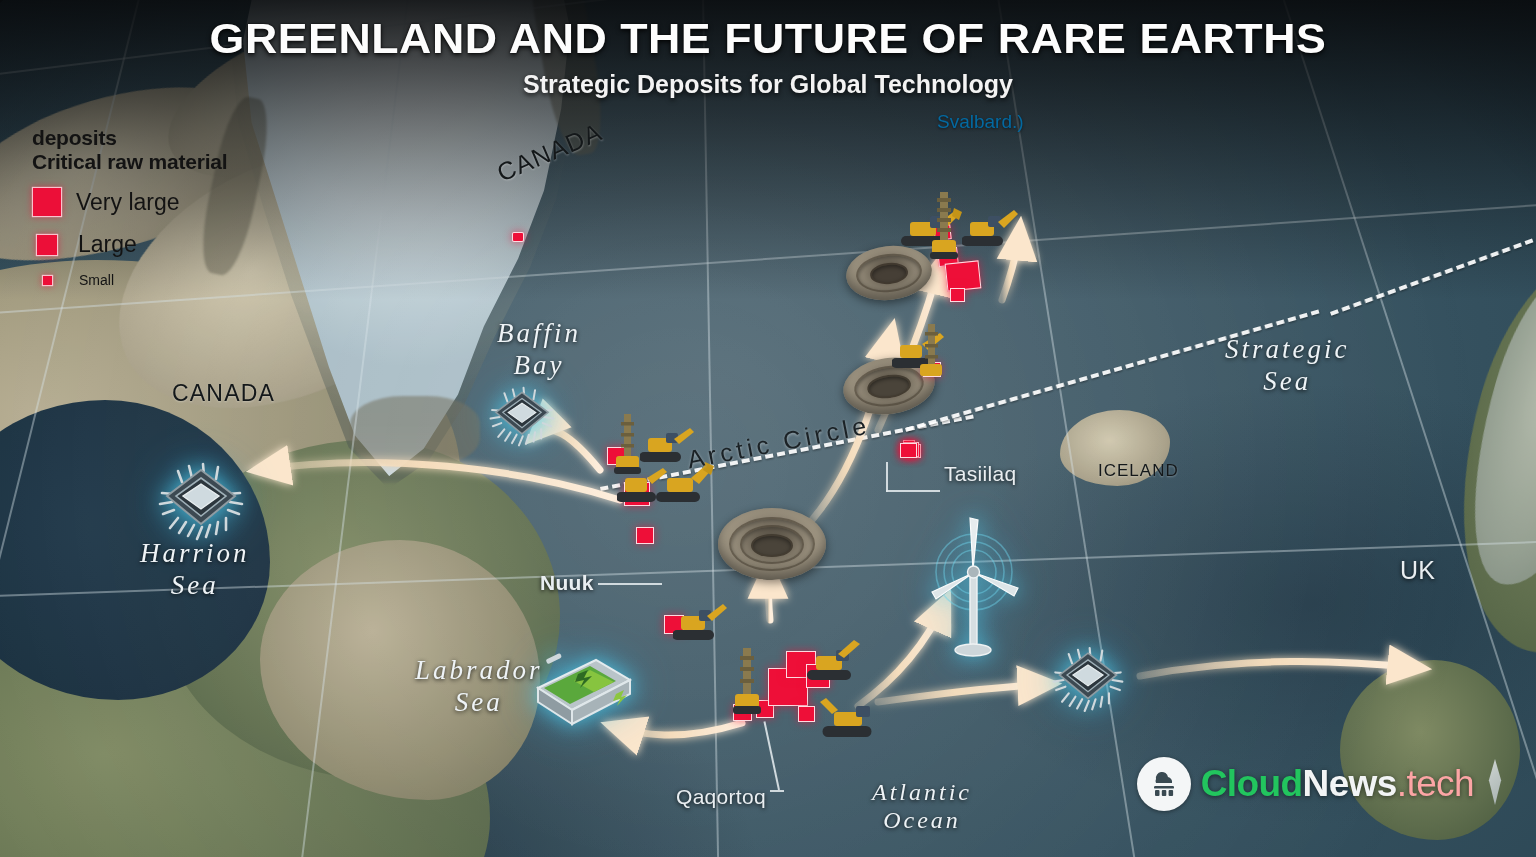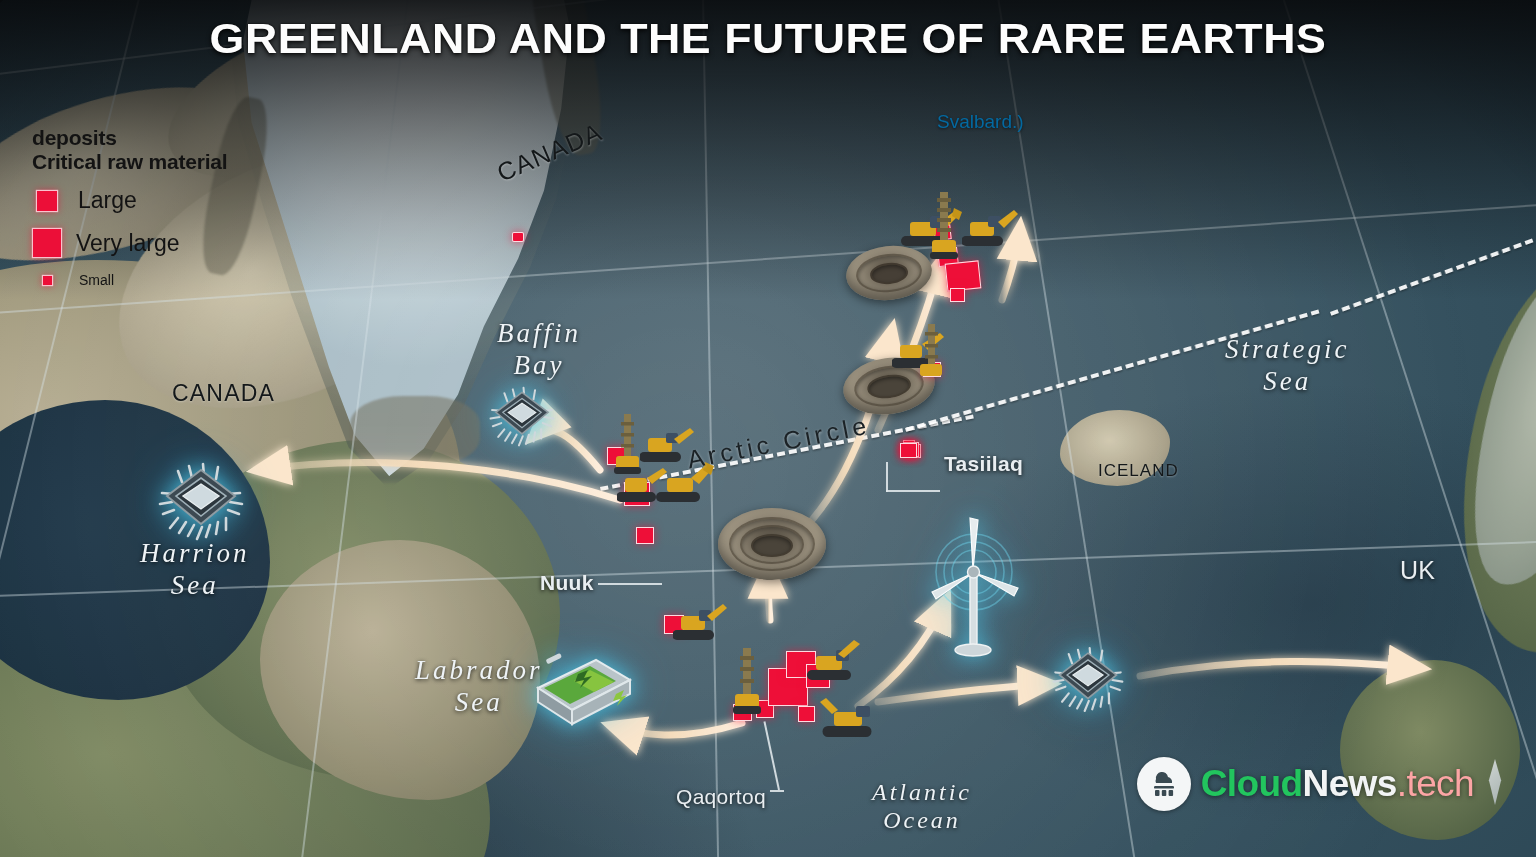--- a/index.html
+++ b/index.html
@@ -514,44 +514,45 @@
 
   <div class="lbl lbl-country-dark" style="left:1098px; top:461px; font-size:17px; letter-spacing:1px;">ICELAND</div>
 
   <div class="lbl lbl-city" style="left:1400px; top:556px; font-size:25px;">UK</div>
 
   <div class="lbl lbl-faint" style="left:937px; top:111px;">Svalbard.)</div>
 
   <div class="lbl lbl-city lbl-city-bold" style="left:540px; top:571px;">Nuuk</div>
   <div class="leader" style="left:598px; top:583px; width:64px;"></div>
 
-  <div class="lbl lbl-city" style="left:944px; top:452px;font-weight:bold;">Tasiilaq</div>
+  <div class="lbl lbl-city" style="left:944px; top:462px;">Tasiilaq</div>
   <div class="leader" style="left:886px; top:490px; width:54px;"></div>
   <div class="leader-v" style="left:886px; top:462px; height:30px;"></div>
 
   <div class="lbl lbl-city" style="left:676px; top:785px;">Qaqortoq</div>
   <div class="leader-v" style="left:778px; top:720px; height:70px; transform:rotate(-12deg); transform-origin:bottom;"></div>
   <div class="leader" style="left:770px; top:790px; width:14px;"></div>
 
   <div class="title-wrap">
     <div class="main-title">GREENLAND AND THE FUTURE OF RARE EARTHS</div>
+    <div class="sub-title">Strategic Deposits for Global Technology</div>
   </div>
 
   <div class="legend">
     <div class="legend-title">
       <div>deposits</div>
       <div>Critical raw material</div>
     </div>
     <div class="legend-row">
+      <span class="sw sw-vl"></span>
+      <span class="legend-label lb-vl">Very large</span>
+    </div>
+    <div class="legend-row">
       <span class="sw sw-l"></span>
       <span class="legend-label lb-l">Large</span>
-    </div>
-    <div class="legend-row">
-      <span class="sw sw-vl"></span>
-      <span class="legend-label lb-vl">Very large</span>
     </div>
     <div class="legend-row">
       <span class="sw sw-s"></span>
       <span class="legend-label lb-s">Small</span>
     </div>
   </div>
 
   <div class="wm">
     <div class="wm-mark">
       <svg width="38" height="38" viewBox="0 0 38 38">

